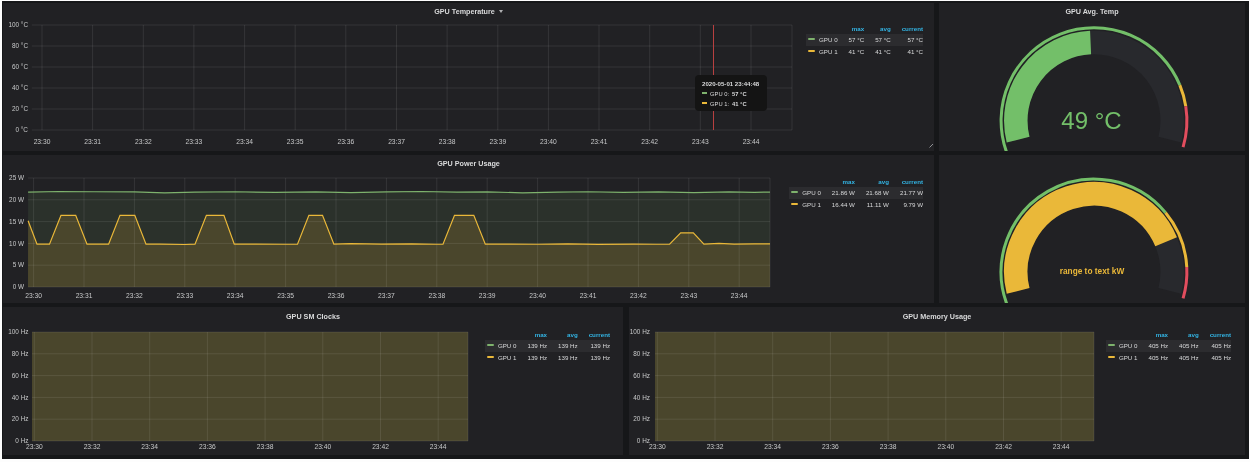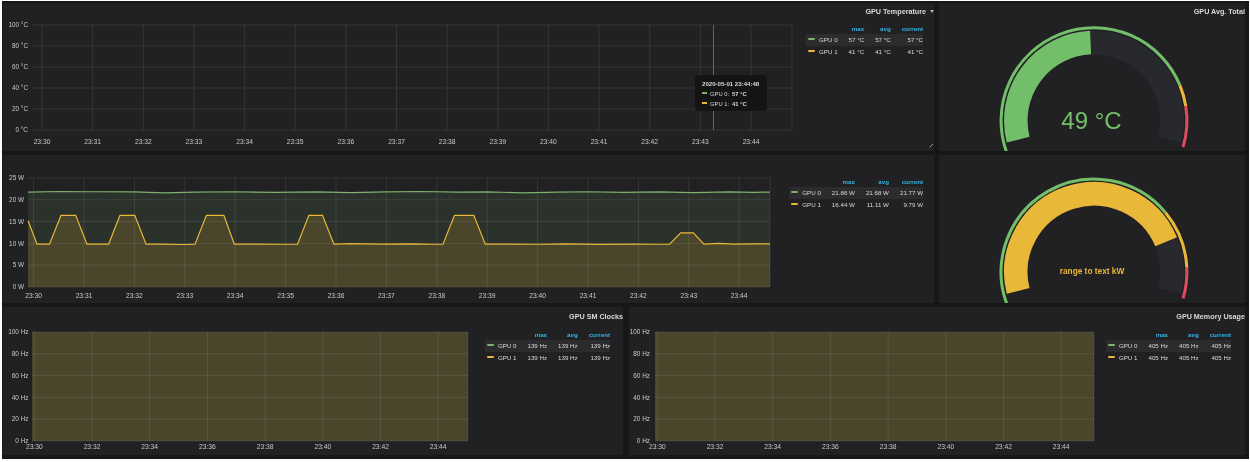--- a/index.html
+++ b/index.html
@@ -1,17 +1,17 @@
 <!DOCTYPE html>
 <html><head><meta charset="utf-8"><style>
 html,body{margin:0;padding:0}
 body{font-family:"Liberation Sans",sans-serif;background:#fdfdfd;width:1250px;height:462px}
 #dash{position:absolute;left:2px;top:1px;width:1247px;height:458px;background:#161719}
 .panel{position:absolute;background:#212124;overflow:hidden}
-.pt{position:absolute;left:0;width:100%;text-align:right;font-size:7.2px;font-weight:bold;color:#d8d9da;letter-spacing:0}
+.pt{position:absolute;left:0;width:100%;text-align:center;font-size:7.2px;font-weight:bold;color:#d8d9da;letter-spacing:0}
 .panel svg{position:absolute;left:0;top:0}
 .leg{position:absolute;border-collapse:collapse;font-size:6.2px;color:#d8d9da;line-height:1}
 .leg td{padding:2.9px 0 2.9px 11px;text-align:right;white-space:nowrap;font-weight:normal}
 .leg td.nm{text-align:left;padding-left:2px}
 .leg tr.lh td{color:#33b5e5;font-weight:bold;padding-top:1px;padding-bottom:2px}
 .leg tr.hi{background:rgba(255,255,255,0.05)}
 .dash{display:inline-block;width:7px;height:2px;margin-right:4px;vertical-align:2px;border-radius:1px}
 .tt{position:absolute;left:692px;top:72px;width:72px;height:36px;background:#141414;border-radius:4px;
     font-size:5.8px;color:#d8d9da;padding:4.5px 0 0 7px;box-sizing:border-box;line-height:7px}
 .ttd{font-weight:bold;margin-bottom:4px;letter-spacing:0;font-size:6.1px}
@@ -92,31 +92,32 @@
         </tr>
       </tbody>
     </table>
     <div class="tt">
       <div class="ttd">2020-05-01 23:44:48</div>
 <div class="ttr"><span class="tdash" style="background:#7eb26d"></span><span class="ttn">GPU 0:</span><b>57 °C</b></div>
 <div class="ttr"><span class="tdash" style="background:#eab839"></span><span class="ttn">GPU 1:</span><b>41 °C</b></div>
     </div>
   </div>
 <div class="panel" style="left:939px;top:3px;width:306px;height:148px">
-    <div class="pt" style="top:4px">GPU Avg. Total</div>
+    <div class="pt" style="top:4px">GPU Avg. Temp</div>
     <svg width="306" height="148">
       <path d="M 79.12 136.62 A 78.2 78.2 0 1 1 230.88 136.62" stroke="#28292d" stroke-width="23.5" fill="none"></path>
       <path d="M 79.12 136.62 A 78.2 78.2 0 0 1 151.59 39.57" stroke="#73bf69" stroke-width="23.5" fill="none"></path>
       <path d="M 67.70 149.47 A 92.9 92.9 0 0 1 240.83 82.15" stroke="#73bf69" stroke-width="3" fill="none"></path>
       <path d="M 240.83 82.15 A 92.9 92.9 0 0 1 246.76 103.17" stroke="#eab839" stroke-width="3" fill="none"></path>
       <path d="M 246.76 103.17 A 92.9 92.9 0 0 1 244.07 144.09" stroke="#e24d5e" stroke-width="3" fill="none"></path>
       <text x="152.5" y="126" text-anchor="middle" font-size="24" fill="#73bf69">49 °C</text>
     </svg>
   </div>
 <div class="panel" style="left:3px;top:155px;width:931px;height:148px">
+    <div class="pt" style="top:4px">GPU Power Usage</div>
     <svg width="931" height="148">
       <polygon points="25.1,37.17 55.8,36.52 91.1,36.73 131.4,36.95 161.6,37.82 191.9,37.17 232.2,36.73 272.5,37.39 312.8,36.95 348.1,37.61 383.4,36.95 418.7,36.52 454.0,37.17 484.2,36.95 519.5,37.82 554.8,37.17 585.0,36.73 620.3,37.39 655.6,36.95 690.8,37.61 726.1,36.95 751.3,37.30 767.0,37.08 767,132.0 25,132.0" fill="#7eb26d" fill-opacity="0.115"></polygon>
       <polygon points="25.1,65.73 34.0,89.18 46.5,89.18 58.0,60.28 72.7,60.28 84.0,89.18 105.6,89.18 117.0,60.28 131.8,60.28 143.0,89.18 156.6,89.18 181.8,89.49 192.0,89.18 203.4,60.28 220.9,60.28 231.3,89.18 252.4,89.18 282.6,89.27 294.5,89.18 305.9,60.28 319.5,60.28 330.9,89.18 348.1,88.62 378.4,89.05 408.6,88.84 433.8,89.27 440.0,89.18 451.5,60.28 470.8,60.28 482.3,89.18 504.4,89.05 534.6,89.27 564.8,88.84 595.1,89.36 630.4,89.05 653.0,89.27 666.6,89.18 677.7,77.94 690.3,77.94 700.9,89.18 716.0,88.40 731.2,89.05 751.3,88.84 767.0,88.92 767,132.0 25,132.0" fill="#eab839" fill-opacity="0.165"></polygon>
       <line x1="25" y1="23.0" x2="767" y2="23.0" stroke="rgba(255,255,255,0.09)" stroke-width="1"></line>
       <line x1="25" y1="44.8" x2="767" y2="44.8" stroke="rgba(255,255,255,0.09)" stroke-width="1"></line>
       <line x1="25" y1="66.6" x2="767" y2="66.6" stroke="rgba(255,255,255,0.09)" stroke-width="1"></line>
       <line x1="25" y1="88.4" x2="767" y2="88.4" stroke="rgba(255,255,255,0.09)" stroke-width="1"></line>
       <line x1="25" y1="110.2" x2="767" y2="110.2" stroke="rgba(255,255,255,0.09)" stroke-width="1"></line>
       <line x1="25" y1="132.0" x2="767" y2="132.0" stroke="rgba(255,255,255,0.09)" stroke-width="1"></line>
       <line x1="30.6" y1="23" x2="30.6" y2="132" stroke="rgba(255,255,255,0.09)" stroke-width="1"></line>

